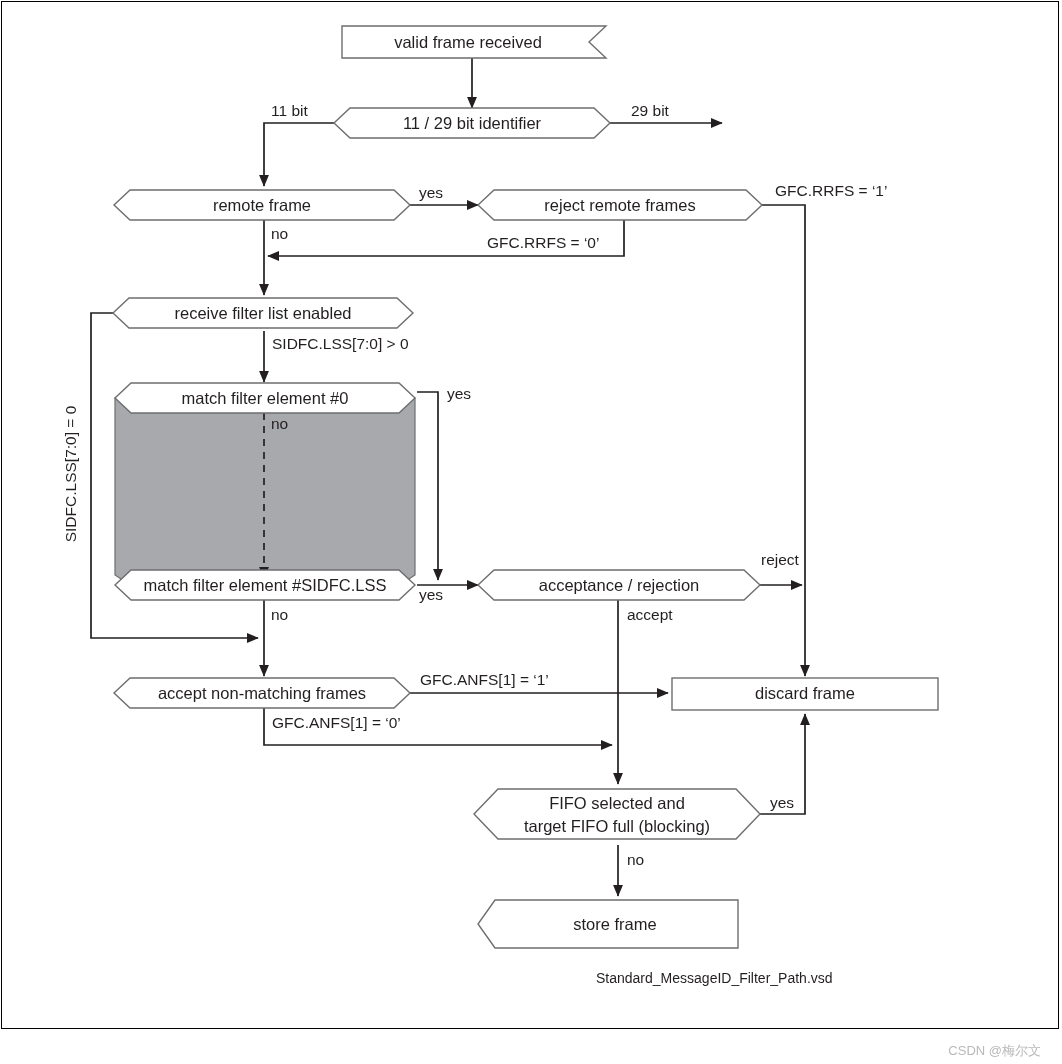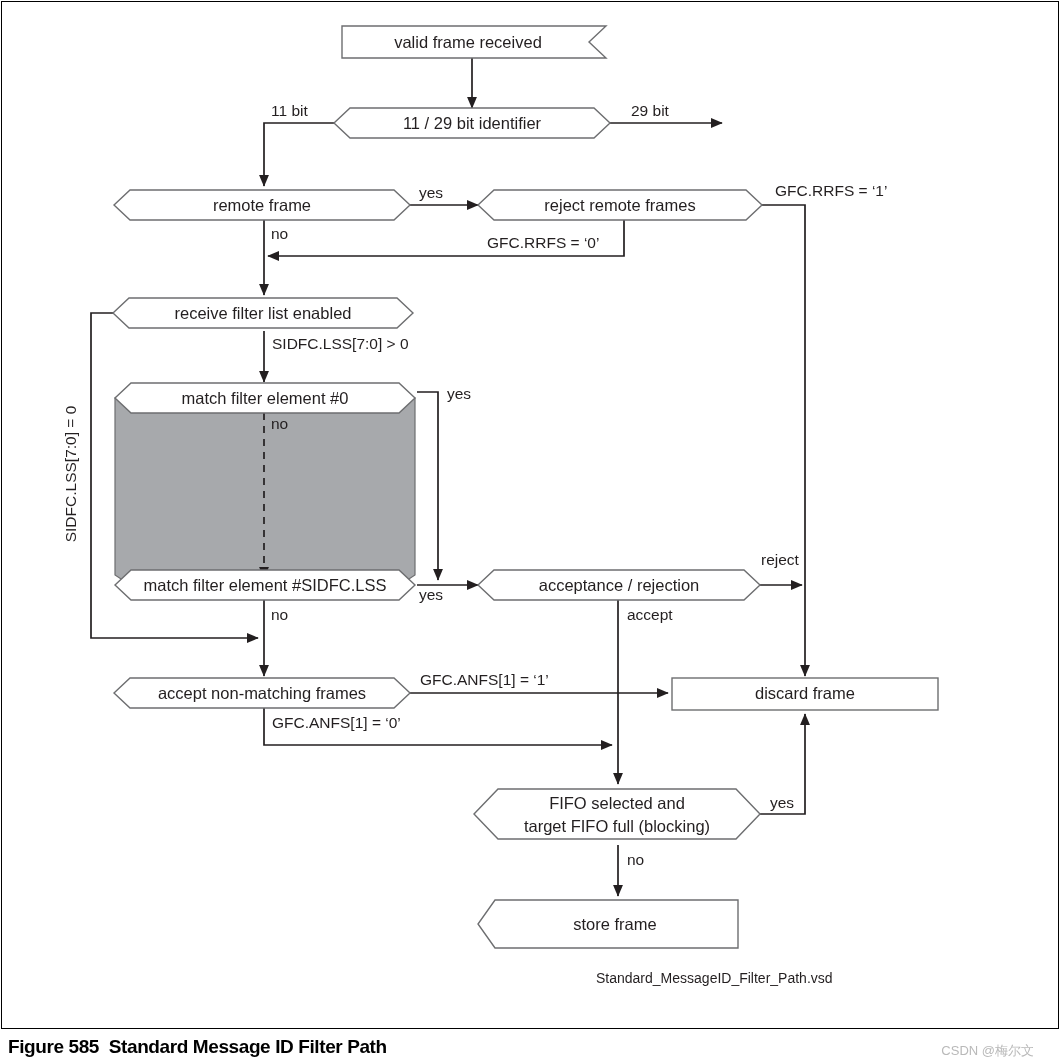--- a/index.html
+++ b/index.html
@@ -20,21 +20,21 @@
   #canvas{position:absolute;left:0;top:0;width:1062px;height:1030px;}
   .cap{
     position:absolute;left:8px;top:1036px;width:1046px;height:28px;
   }
   .cap-title{
     font-family:"Liberation Sans","DejaVu Sans",sans-serif;
     font-weight:bold;font-size:19px;letter-spacing:-0.4px;color:#000;
     position:absolute;left:0;top:0;white-space:pre;
   }
   .cap-wm{
-    position:absolute;right:20px;top:6px;
+    position:absolute;right:13px;top:6px;
     font-size:13px;color:#b9b9b9;white-space:pre;
   }
   text{ font-family:"Liberation Sans","DejaVu Sans",sans-serif; fill:#231f20; }
   .nodelbl{ font-size:16.5px; }
   .edgelbl{ font-size:15.5px; }
   .filelbl{ font-size:14px; }
   .shape-fill{ fill:#ffffff; }
   .shape-stroke{ stroke:#6d6e70; stroke-width:1.4; }
   .grayfill{ fill:#a7a9ac; stroke:#6d6e70; stroke-width:1.2; }
   .conn{ stroke:#231f20; stroke-width:1.7; fill:none; }
@@ -164,15 +164,14 @@
 
   <text class="edgelbl" x="770" y="808">yes</text>
 
   <text class="edgelbl" x="627" y="865">no</text>
 
   <text class="filelbl" x="596" y="983">Standard_MessageID_Filter_Path.vsd</text>
 
 </svg>
 
 <div class="cap">
-  <span class="cap-title">Figure 585  Standard Message ID Filter Path</span>
   <span class="cap-wm">CSDN @梅尔文</span>
 </div>
 
 </body></html>

